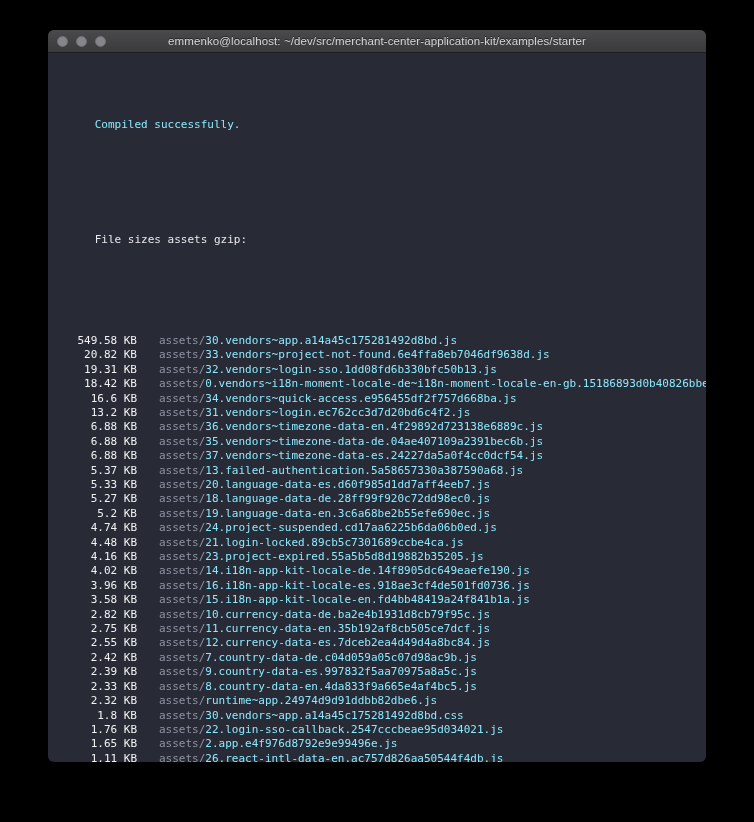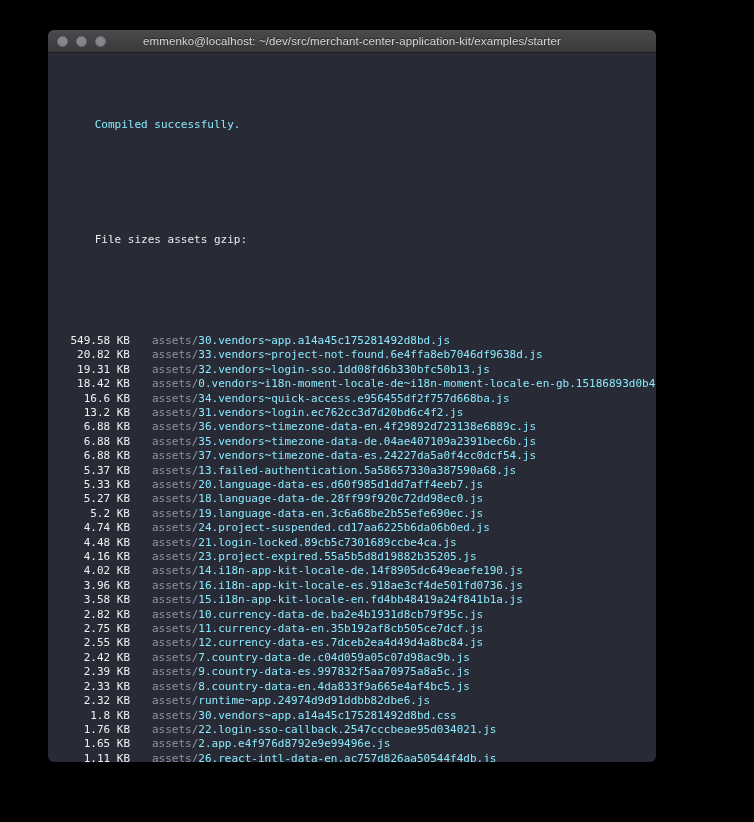--- a/index.html
+++ b/index.html
@@ -12,21 +12,21 @@
     height: 822px;
     overflow: hidden;
     font-family: "DejaVu Sans Mono", monospace;
   }
 
   
   #terminal-window {
     position: absolute;
     left: 48px;
     top: 30px;
-    width: 608px;
+    width: 658px;
     height: 732px;
     background: #282a36;
     border-radius: 6px;
     overflow: hidden;
     box-shadow: 0 6px 24px rgba(0,0,0,0.85);
   }
 
   
   #title-bar {
     position: relative;
@@ -79,20 +79,21 @@
     white-space: pre;
   }
   .line.blank { height: 14.42px; }
 
   
   .c-cyan   { color: #8be9fd; }
   .c-white  { color: #e9e9ec; }
 
   
   .file-row {
+    padding-left: 7px;
     height: 14.42px;
     white-space: pre;
     display: block;
   }
   .fsize {
     display: inline-block;
     width: 82px;
     text-align: right;
     color: #f2f2f4;
   }

